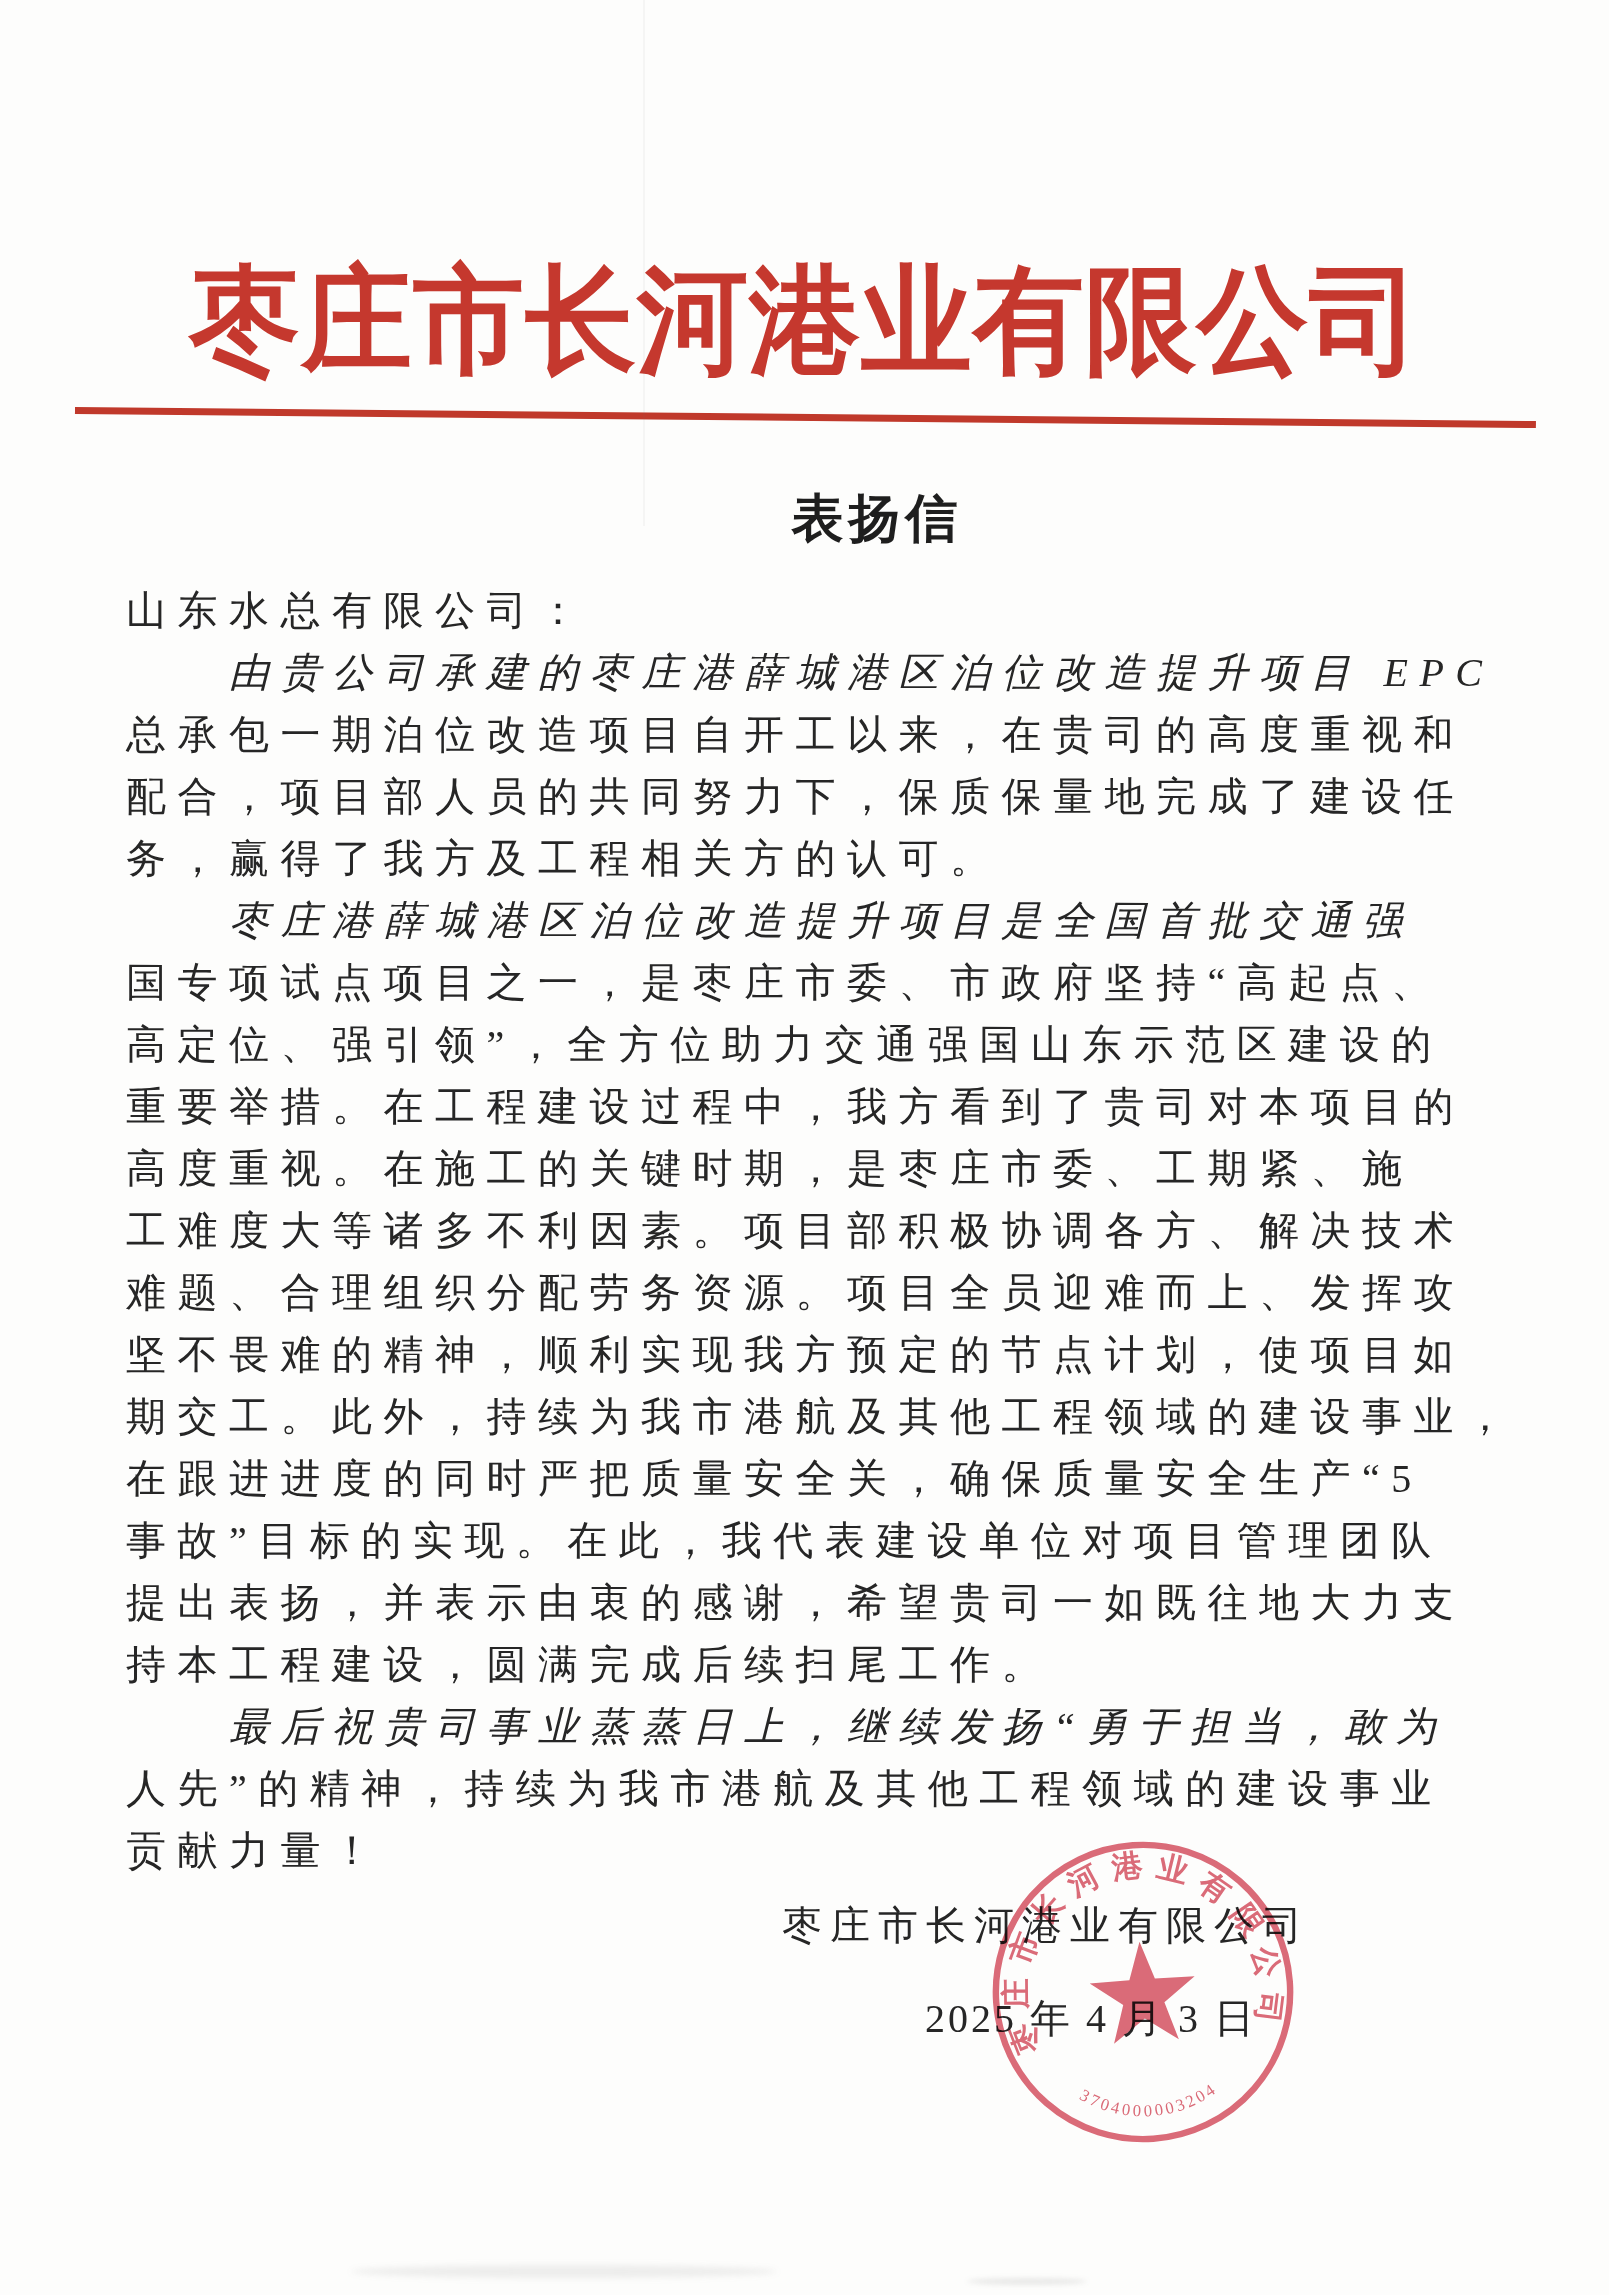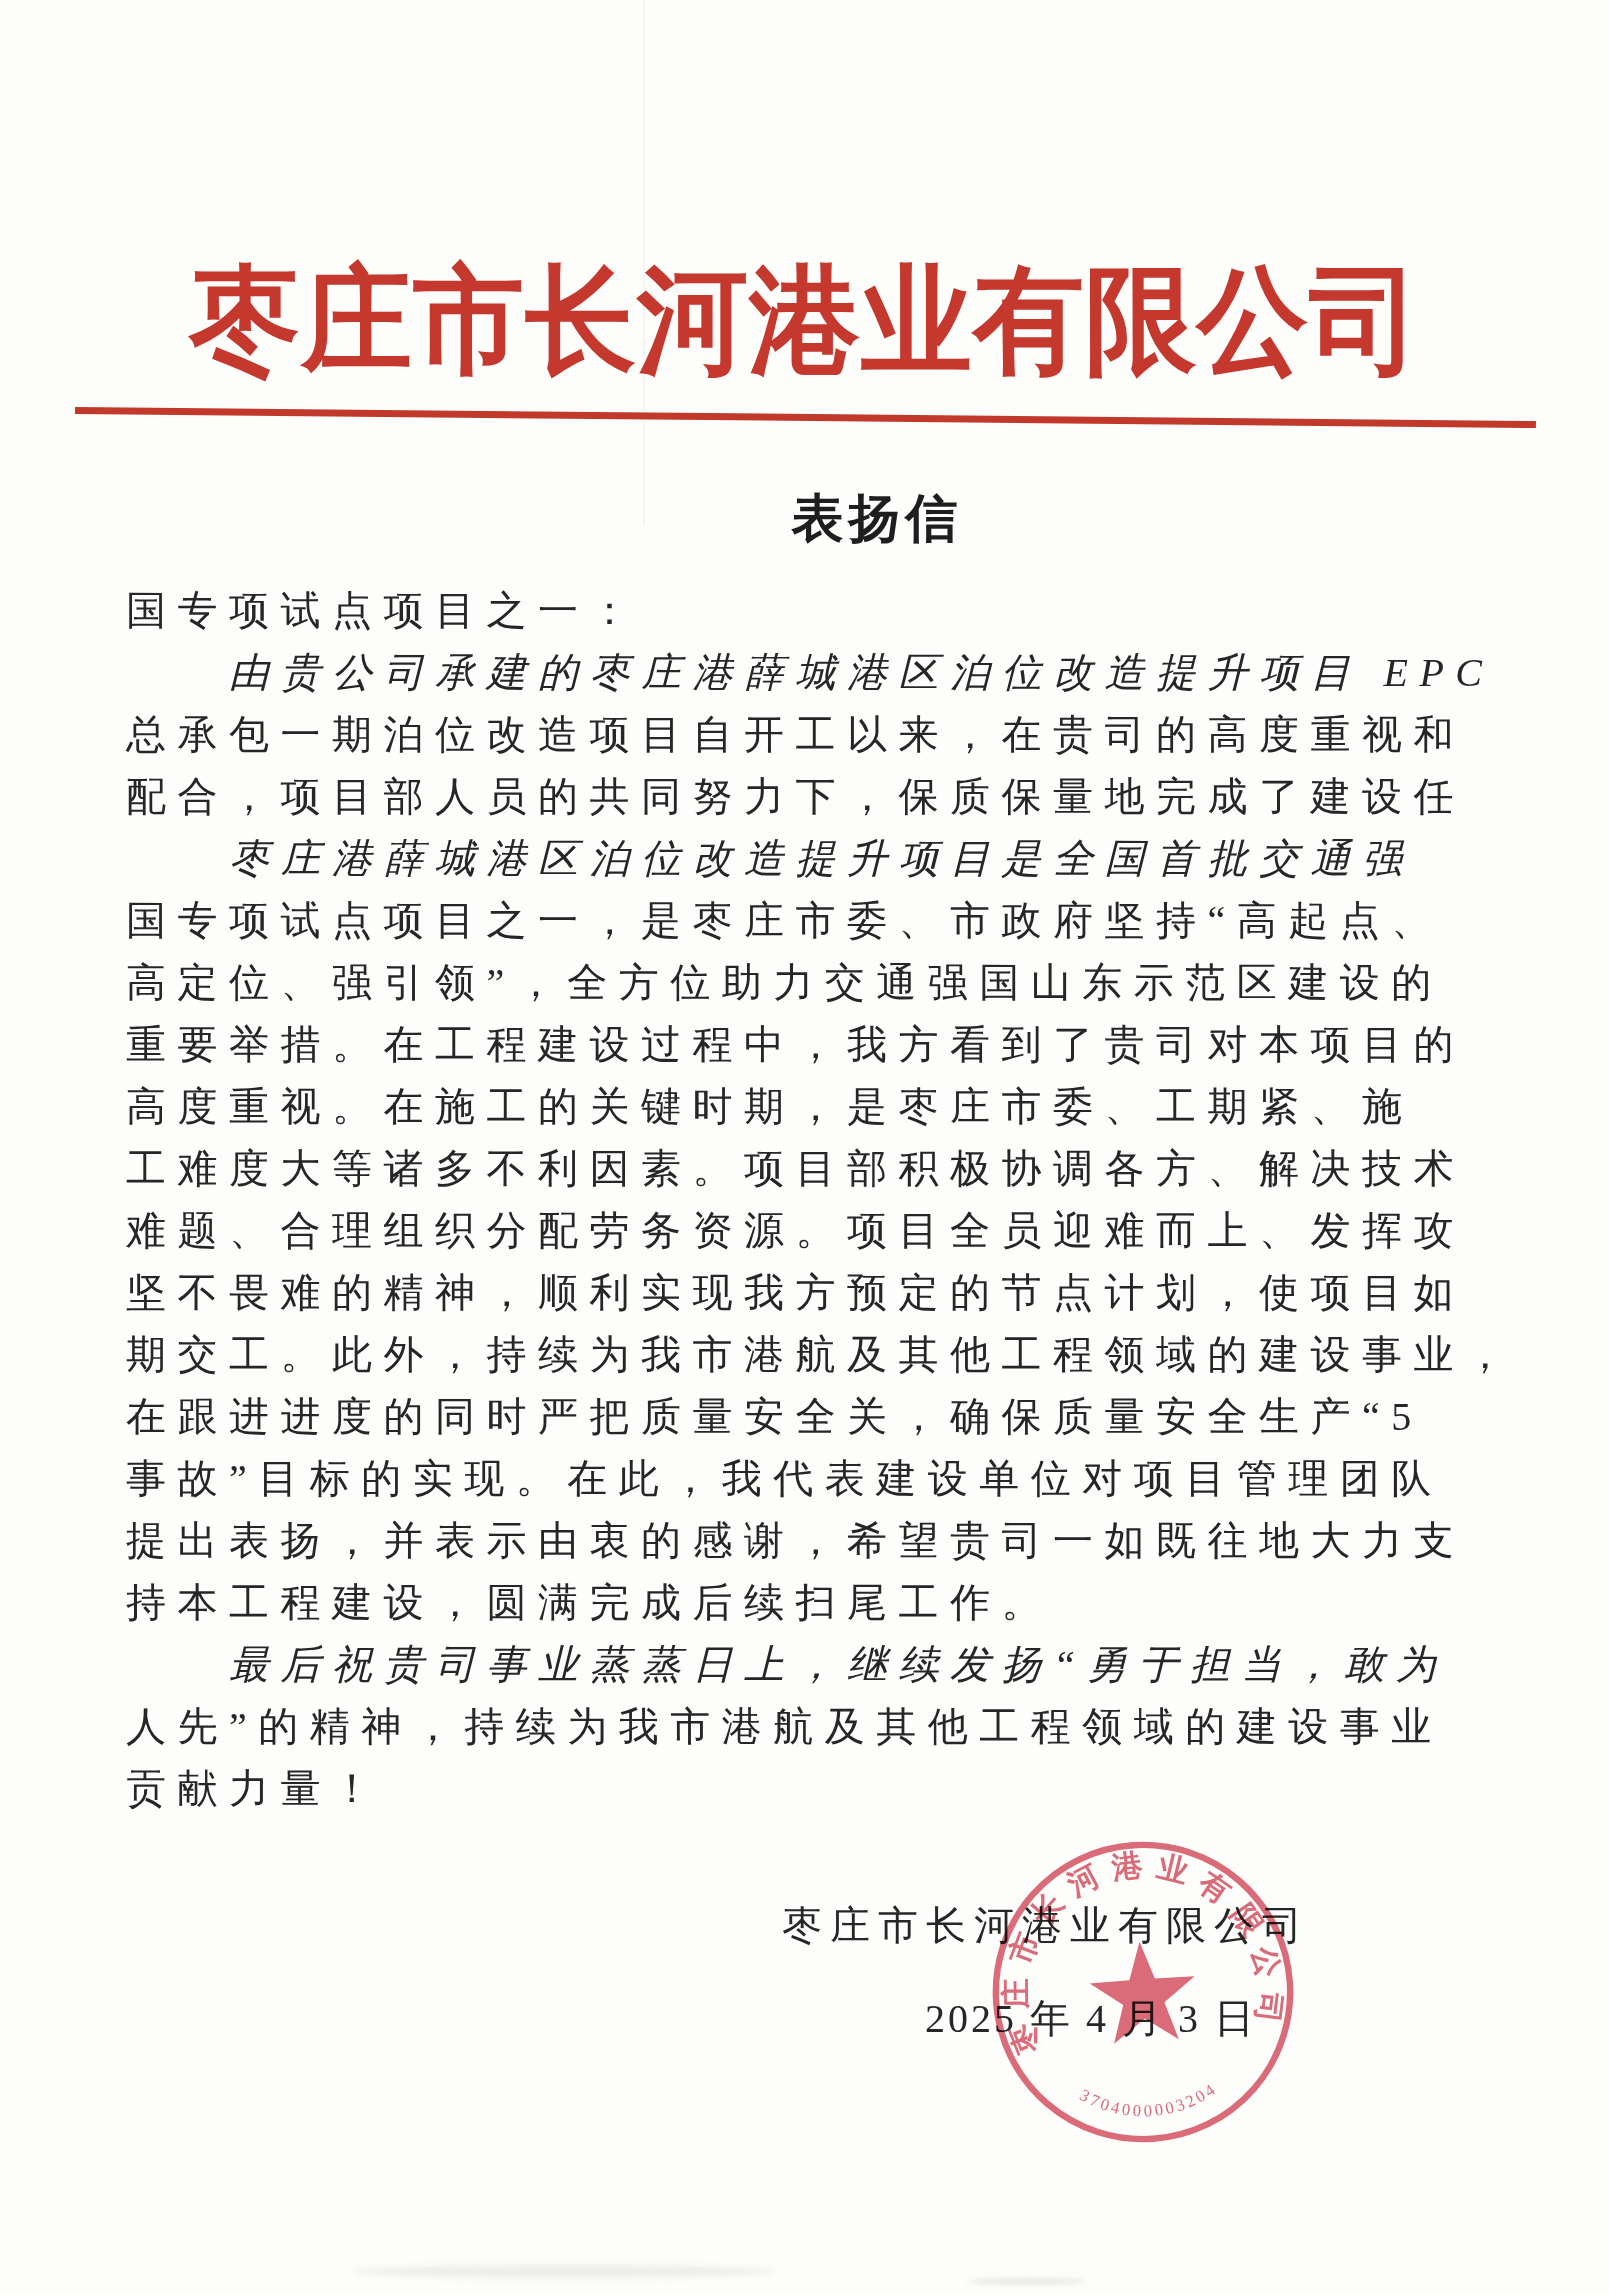--- a/index.html
+++ b/index.html
@@ -124,24 +124,25 @@
 
 <div class="page">
 
   <div class="letterhead">枣庄市长河港业有限公司</div>
 
   <div class="rule"></div>
 
   <div class="doc-title">表扬信</div>
 
   <div class="body-block">
-    <div class="ln">国专项试点项目之一：</div>
+    <div class="ln">山东水总有限公司：</div>
     <div class="ln ind">由贵公司承建的枣庄港薛城港区泊位改造提升项目 EPC</div>
     <div class="ln">总承包一期泊位改造项目自开工以来，在贵司的高度重视和</div>
     <div class="ln">配合，项目部人员的共同努力下，保质保量地完成了建设任</div>
+    <div class="ln">务，赢得了我方及工程相关方的认可。</div>
     <div class="ln ind">枣庄港薛城港区泊位改造提升项目是全国首批交通强</div>
     <div class="ln">国专项试点项目之一，是枣庄市委、市政府坚持“高起点、</div>
     <div class="ln">高定位、强引领”，全方位助力交通强国山东示范区建设的</div>
     <div class="ln">重要举措。在工程建设过程中，我方看到了贵司对本项目的</div>
     <div class="ln">高度重视。在施工的关键时期，是枣庄市委、工期紧、施</div>
     <div class="ln">工难度大等诸多不利因素。项目部积极协调各方、解决技术</div>
     <div class="ln">难题、合理组织分配劳务资源。项目全员迎难而上、发挥攻</div>
     <div class="ln">坚不畏难的精神，顺利实现我方预定的节点计划，使项目如</div>
     <div class="ln">期交工。此外，持续为我市港航及其他工程领域的建设事业，</div>
     <div class="ln">在跟进进度的同时严把质量安全关，确保质量安全生产“5</div>

